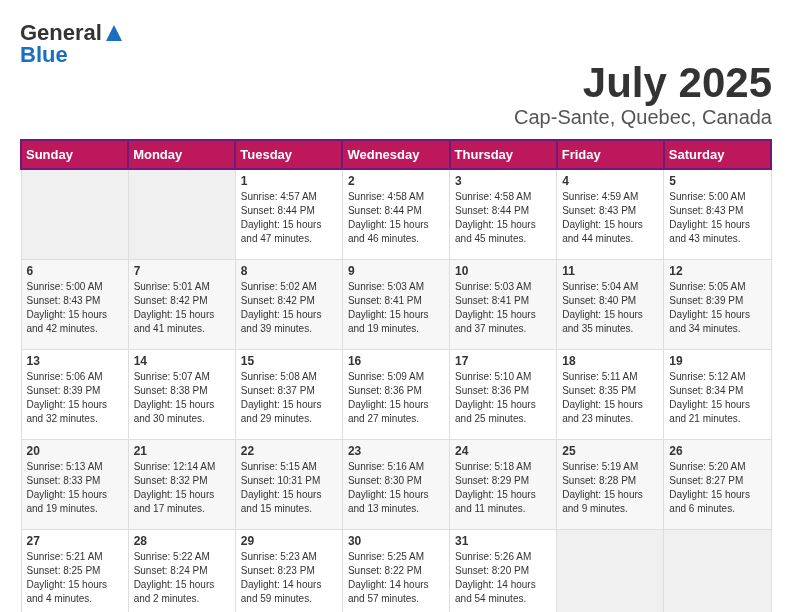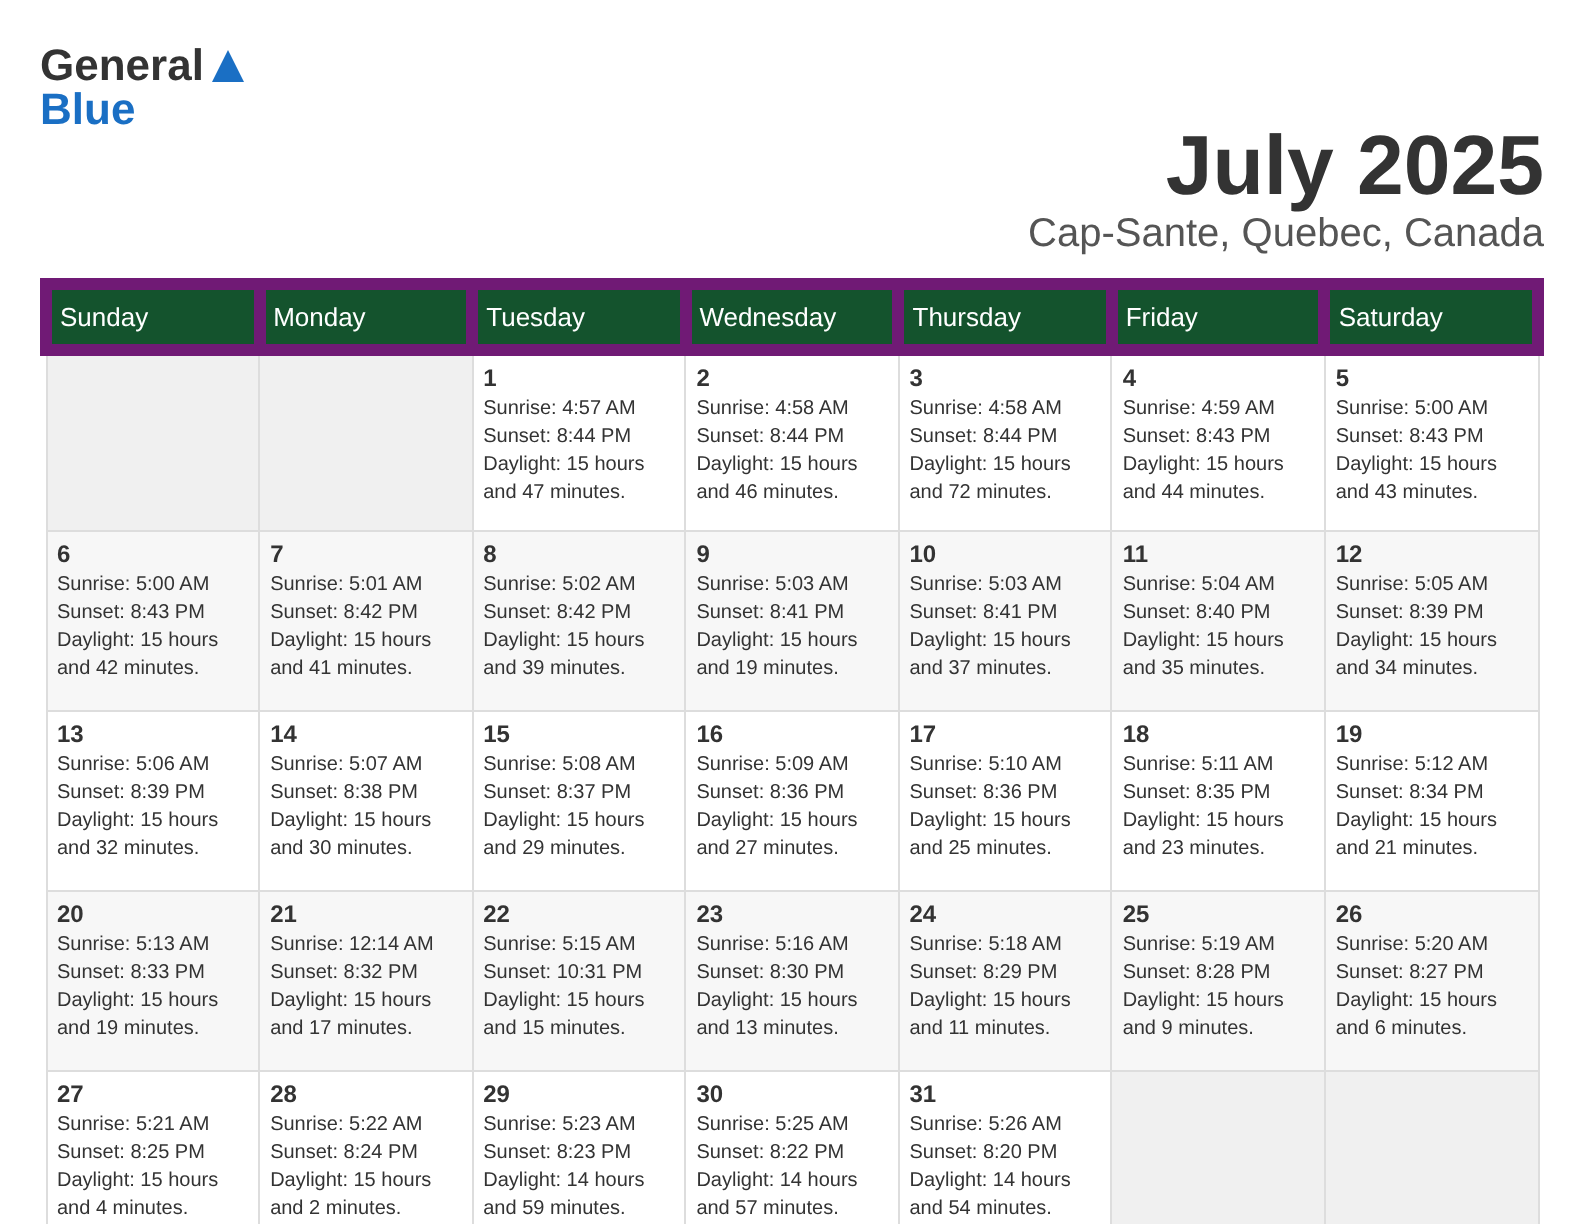--- a/index.html
+++ b/index.html
@@ -33,27 +33,27 @@
     }
     .location {
       font-size: 20px;
       color: #555;
     }
     table {
       width: 100%;
       border-collapse: collapse;
     }
     thead tr th {
-      background-color: #14532d;
+      background-color: #be185d;
       color: #fff;
       font-size: 13px;
-      font-weight: normal;
+      font-weight: bold;
       padding: 6px 4px;
       text-align: left;
-      border: 6px solid #701a75;
+      border: 2px solid #701a75;
     }
     tbody tr td {
       vertical-align: top;
       border: 1px solid #ddd;
       padding: 4px 5px;
       font-size: 10.5px;
       color: #333;
       width: 14.28%;
       min-height: 80px;
       height: 90px;
@@ -128,21 +128,21 @@
           <span>Sunrise: 4:58 AM</span><br>
           <span>Sunset: 8:44 PM</span><br>
           <span>Daylight: 15 hours and 46 minutes.</span>
         </div>
       </td>
         <td>
         <span class="day-num">3</span>
         <div class="day-detail">
           <span>Sunrise: 4:58 AM</span><br>
           <span>Sunset: 8:44 PM</span><br>
-          <span>Daylight: 15 hours and 72 minutes.</span>
+          <span>Daylight: 15 hours and 45 minutes.</span>
         </div>
       </td>
         <td>
         <span class="day-num">4</span>
         <div class="day-detail">
           <span>Sunrise: 4:59 AM</span><br>
           <span>Sunset: 8:43 PM</span><br>
           <span>Daylight: 15 hours and 44 minutes.</span>
         </div>
       </td>

